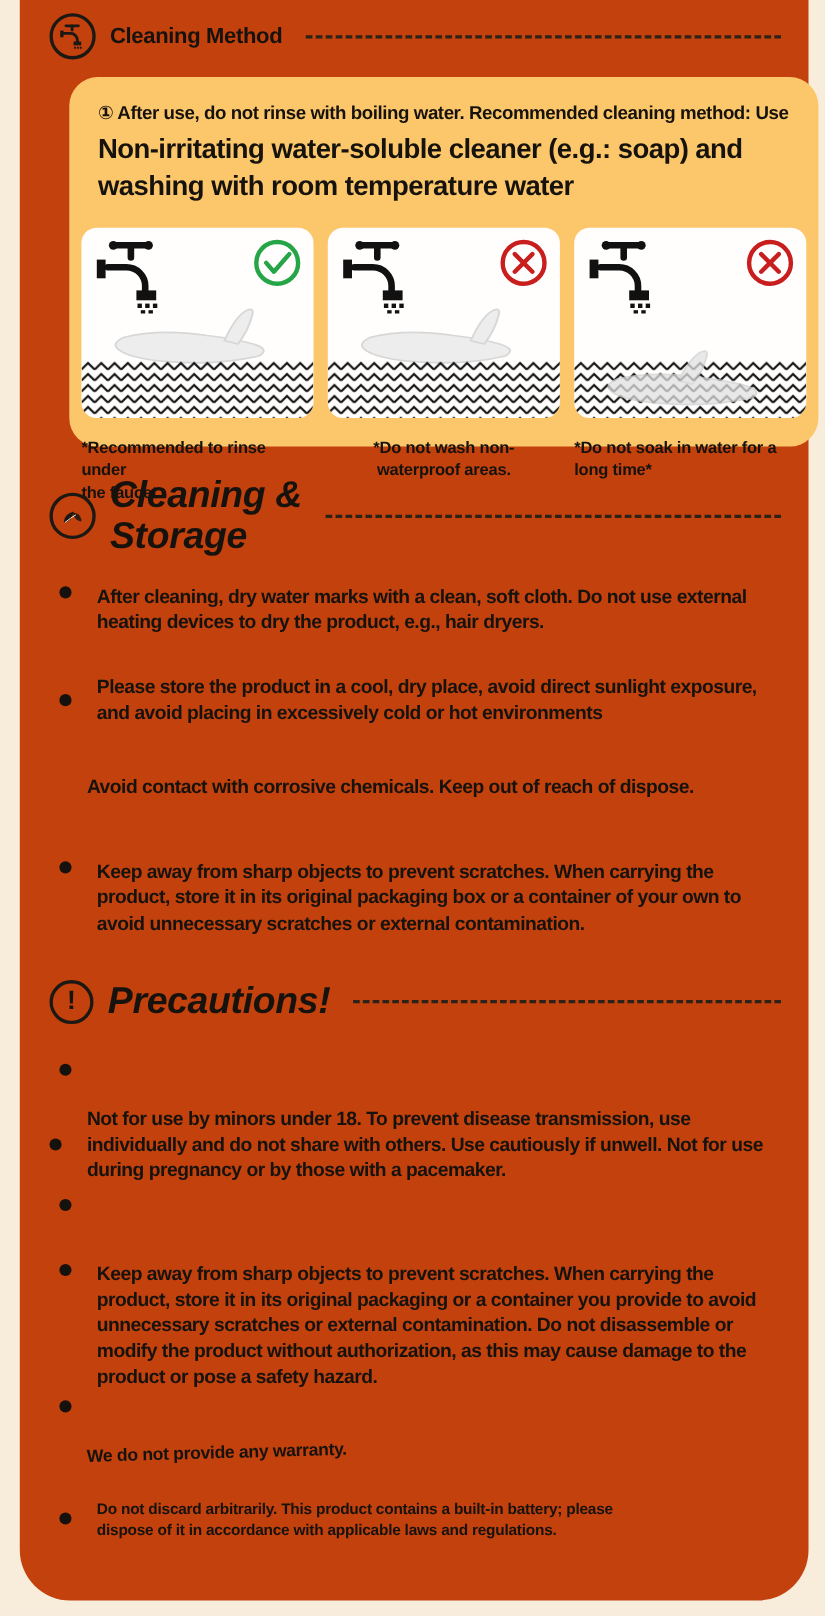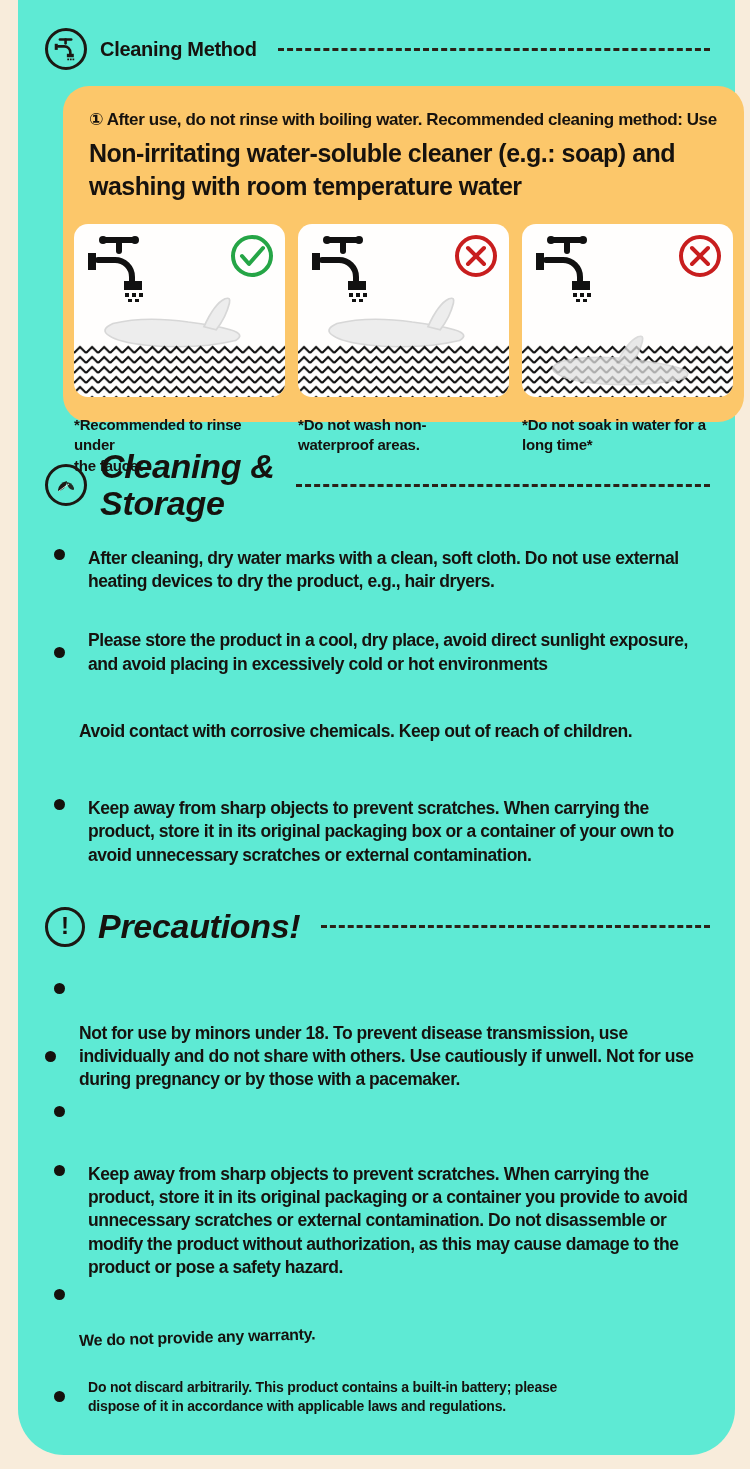--- a/index.html
+++ b/index.html
@@ -5,22 +5,22 @@
   * { margin:0; padding:0; box-sizing:border-box; }
   html,body { background:#f8ecdb; }
   .page {
     position:relative; width:750px; height:1469px; margin:0 auto;
     background:#f8ecdb; overflow:hidden;
     font-family:"Liberation Sans","DejaVu Sans",sans-serif;
     color:#16120e; font-weight:700;
   }
   .card {
     position:absolute; left:18px; top:0; width:717px; height:1455px;
-    background:#5eead4; border-radius:0 0 46px 46px;
-    padding:28px 25px 0 27px;
+    background:#c2410c; border-radius:0 0 46px 46px;
+    padding:12px 25px 0 27px;
   }
   
   .sec-head { display:flex; align-items:center; gap:13px; }
   .circle-ic {
     flex:none; width:42px; height:42px; border:3px solid #1c1813; border-radius:50%;
     display:flex; align-items:center; justify-content:center; background:transparent;
   }
   .sec-title { font-size:20px; letter-spacing:-0.3px; white-space:pre-line; }
   .sec-title.big { font-size:34px; line-height:1.1;font-style:italic; }
   .dashline { flex:1; border-top:3px dashed #2c2218; margin-left:8px; }
@@ -37,21 +37,21 @@
     position:relative; flex:1; height:173px; background:#fffefd;
     border-radius:14px; overflow:hidden;
   }
   .tile svg.faucet { position:absolute; left:8px; top:7px; }
   .tile svg.badge  { position:absolute; right:9px; top:8px; }
   .tile svg.waves  { position:absolute; left:0; bottom:0; width:100%; height:52px; }
   .tile svg.prod   { position:absolute; left:18px; bottom:44px; width:175px; height:62px; }
   .tile svg.prod.sunk { bottom:6px; opacity:.75; }
   .captions { display:flex; gap:13px; margin-top:18px; }
   .cap { flex:1; font-size:15px; line-height:1.35; letter-spacing:-0.2px; }
-  .cap.center { text-align:left; }
+  .cap.center { text-align:center; }
   .cap span { display:block; }
   
   .item { display:flex; gap:23px; margin-left:9px; width:660px; }
   .dot { flex:none; width:11px; height:11px; border-radius:50%; background:#15110d; }
   .dot.top { align-self:flex-start; margin-top:2px; }
   .dot.mid { align-self:center; }
   .lone-dot { width:11px; height:11px; border-radius:50%; background:#15110d; margin-left:9px; }
   .itxt { font-size:17.5px; line-height:1.33; letter-spacing:-0.45px; }
   .noind { margin-left:34px; width:648px; }
   .warranty { margin-left:34px; font-size:16px; letter-spacing:-0.3px; transform:rotate(-1.6deg); transform-origin:left center; }
@@ -247,21 +247,21 @@
 
     <div class="item mt24">
       <span class="dot top"></span>
       <span class="itxt" style="max-width:620px">After cleaning, dry water marks with a clean, soft cloth. Do not use external heating devices to dry the product, e.g., hair dryers.</span>
     </div>
     <div class="item mt36">
       <span class="dot mid"></span>
       <span class="itxt">Please store the product in a cool, dry place, avoid direct sunlight exposure, and avoid placing in excessively cold or hot environments</span>
     </div>
     <div class="item mt44 noind">
-      <span class="itxt">Avoid contact with corrosive chemicals. Keep out of reach of children.</span>
+      <span class="itxt">Avoid contact with corrosive chemicals. Keep out of reach of dispose.</span>
     </div>
     <div class="item mt54">
       <span class="dot top"></span>
       <span class="itxt" style="max-width:630px">Keep away from sharp objects to prevent scratches. When carrying the product, store it in its original packaging box or a container of your own to avoid unnecessary scratches or external contamination.</span>
     </div>
 
     <div class="sec-head mt40">
       <span class="circle-ic" style="width:40px;height:40px">
         <span class="bang">!</span>
       </span>

